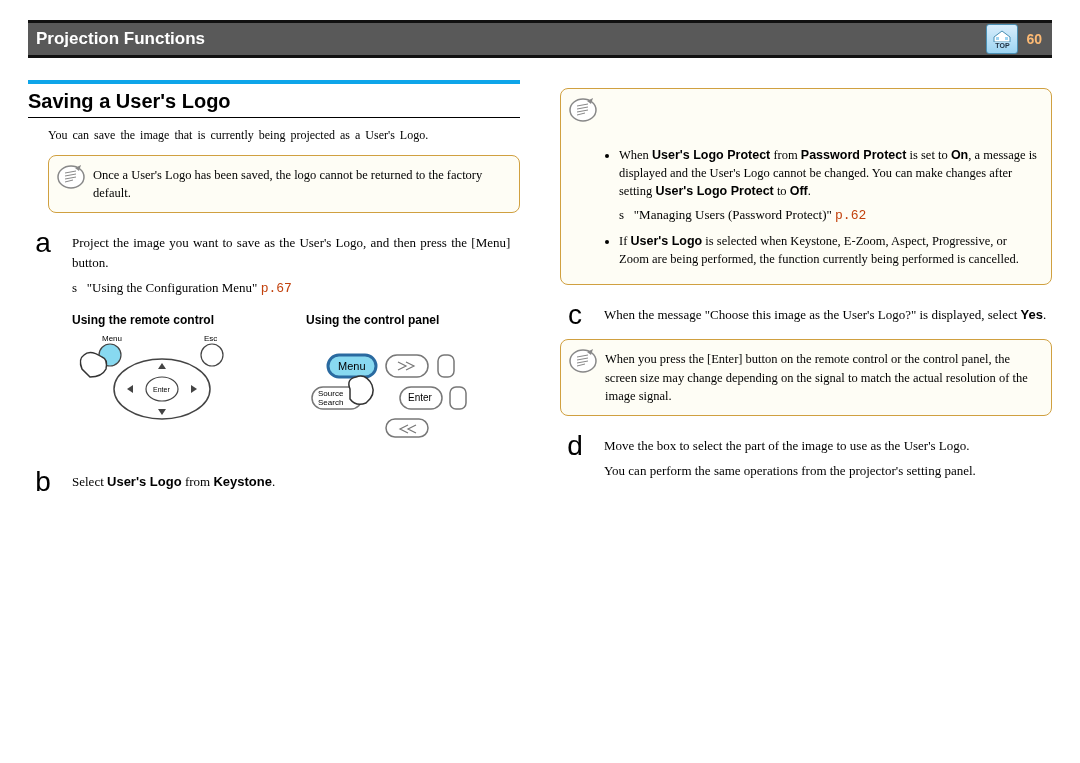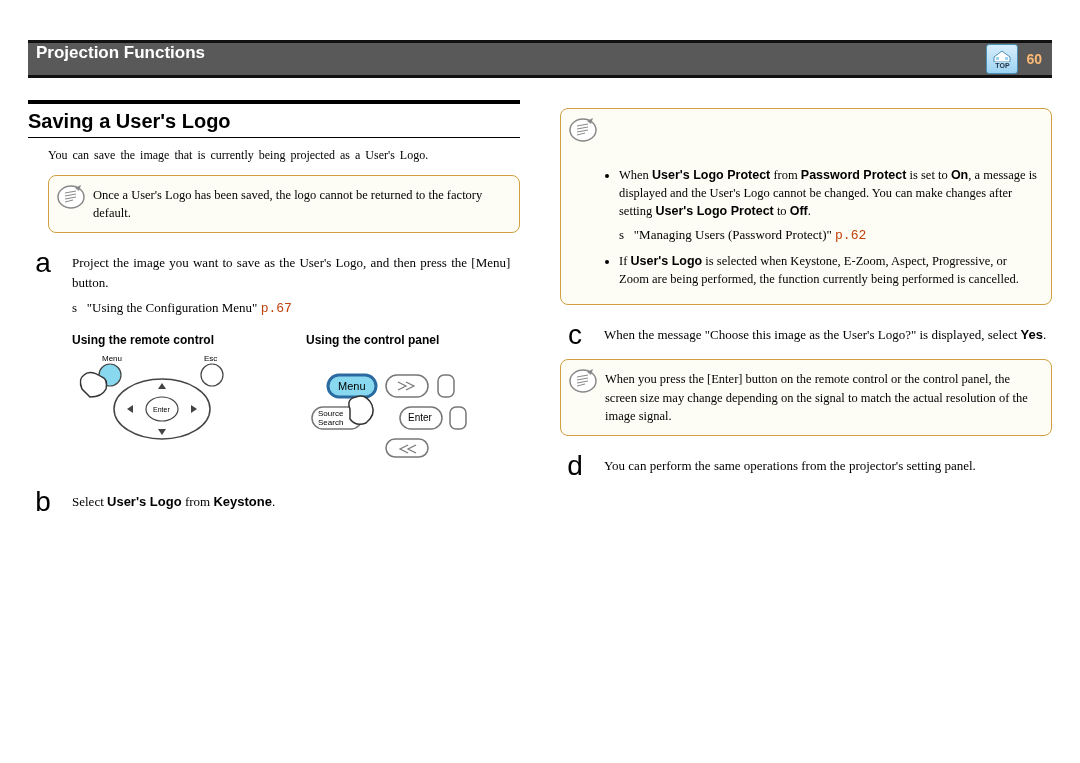--- a/index.html
+++ b/index.html
@@ -14,24 +14,24 @@
   }
   .page {
     padding: 20px 28px 0 28px;
   }
   .header-bar {
     background: #595959;
     border-top: 3px solid #111;
     border-bottom: 3px solid #111;
     height: 38px;
     display: flex;
+    align-items: center;
     justify-content: space-between;
     padding: 0 10px 0 8px;
     margin-bottom: 22px;
-    margin-top: 20px;
   }
   .header-title {
     color: #fff;
     font-family: Arial, Helvetica, sans-serif;
     font-weight: bold;
     font-size: 17px;
   }
   .header-right {
     display: flex;
     align-items: center;
@@ -58,21 +58,21 @@
   }
   .columns {
     display: flex;
     gap: 40px;
   }
   .col {
     flex: 1;
     min-width: 0;
   }
   .section-heading {
-    border-top: 4px solid #000000;
+    border-top: 4px solid #0ea5e9;
     border-bottom: 1px solid #000;
     font-family: Arial, Helvetica, sans-serif;
     font-weight: bold;
     font-size: 20px;
     padding: 6px 0 4px 0;
     margin-bottom: 10px;
   }
   .intro-text {
     font-size: 12px;
     padding-left: 20px;
@@ -284,19 +284,20 @@
           <line x1="8" y1="15" x2="19" y2="13" stroke="#888" stroke-width="1"></line>
           <line x1="8" y1="18" x2="16" y2="16" stroke="#888" stroke-width="1"></line>
           <path d="M18 4 L24 1 L22 7 Z" fill="#888"></path>
         </svg>
         <span>When you press the [Enter] button on the remote control or the control panel, the screen size may change depending on the signal to match the actual resolution of the image signal.</span>
       </div>
 
       <div class="step">
         <div class="step-letter">d</div>
         <div class="step-body">
+          <div style="margin-bottom:6px;">Move the box to select the part of the image to use as the User's Logo.</div>
           <div>You can perform the same operations from the projector's setting panel.</div>
         </div>
       </div>
 
     </div>
   </div>
 </div>
 
 </body></html>

